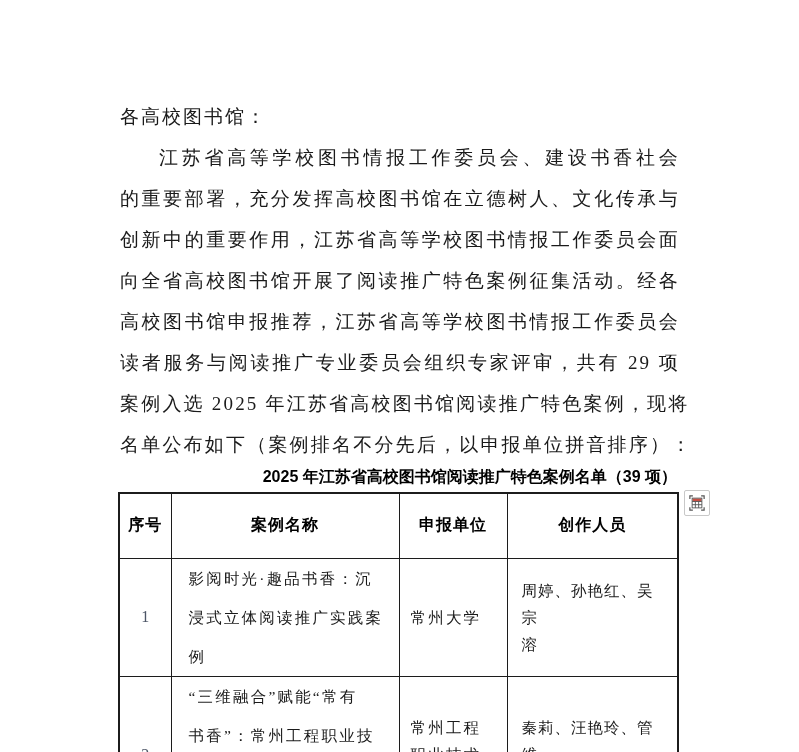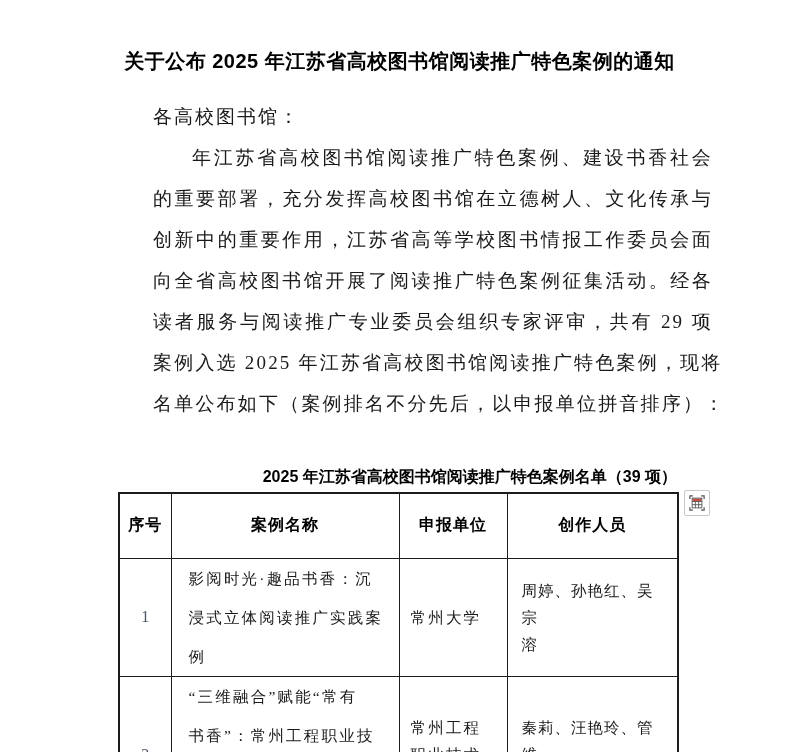--- a/index.html
+++ b/index.html
@@ -17,21 +17,21 @@
     position: absolute; left: 0; right: 0; top: 48px;
     text-align: center;
     font-family: "Liberation Sans", sans-serif;
     font-weight: 700;
     font-size: 20px;
     letter-spacing: 0.5px;
     color: #000;
   }
 
   .body-text {
-    position: absolute; left: 120px; top: 96px; width: 560px; margin-left: 33px;
+    position: absolute; left: 120px; top: 96px; width: 560px;
   }
   .salutation {
     height: 41px; line-height: 41px;
     font-size: 19px; letter-spacing: 2px;
   }
   .para-line {
     height: 41px; line-height: 41px;
     font-size: 19px; letter-spacing: 2.2px;
     text-align: justify; text-align-last: justify;
     white-space: nowrap;
@@ -105,28 +105,28 @@
     display: flex; align-items: center; justify-content: center;
     cursor: pointer;
     padding: 0;
   }
 </style>
 </head>
 <body>
 
 <div class="doc-page">
 
-  <div class="doc-title">关于公布 2025 年江苏省高校图书馆阅读推广特色案例的通知</div>
 
   <div class="body-text">
     <div class="salutation">各高校图书馆：</div>
-    <div class="para-line indent">年江苏省高校图书馆阅读推广特色案例、建设书香社会</div>
+    <div class="para-line indent">江苏省高等学校图书情报工作委员会、建设书香社会</div>
     <div class="para-line">的重要部署，充分发挥高校图书馆在立德树人、文化传承与</div>
     <div class="para-line">创新中的重要作用，江苏省高等学校图书情报工作委员会面</div>
     <div class="para-line">向全省高校图书馆开展了阅读推广特色案例征集活动。经各</div>
+    <div class="para-line">高校图书馆申报推荐，江苏省高等学校图书情报工作委员会</div>
     <div class="para-line">读者服务与阅读推广专业委员会组织专家评审，共有 29 项</div>
     <div class="para-line">案例入选 2025 年江苏省高校图书馆阅读推广特色案例，现将</div>
     <div class="para-line">名单公布如下（案例排名不分先后，以申报单位拼音排序）：</div>
   </div>
 
   <div class="table-caption">2025 年江苏省高校图书馆阅读推广特色案例名单（39 项）</div>
 
   <table class="cases">
     <colgroup>
       <col style="width:52px">

